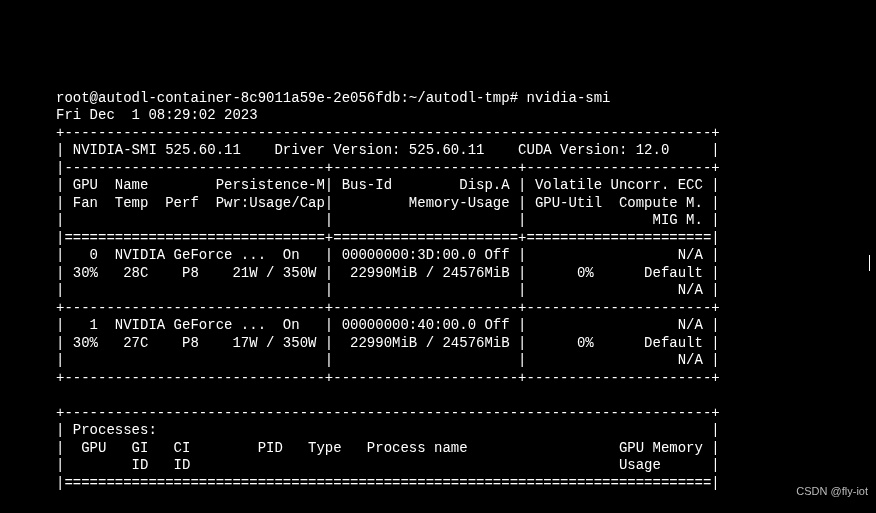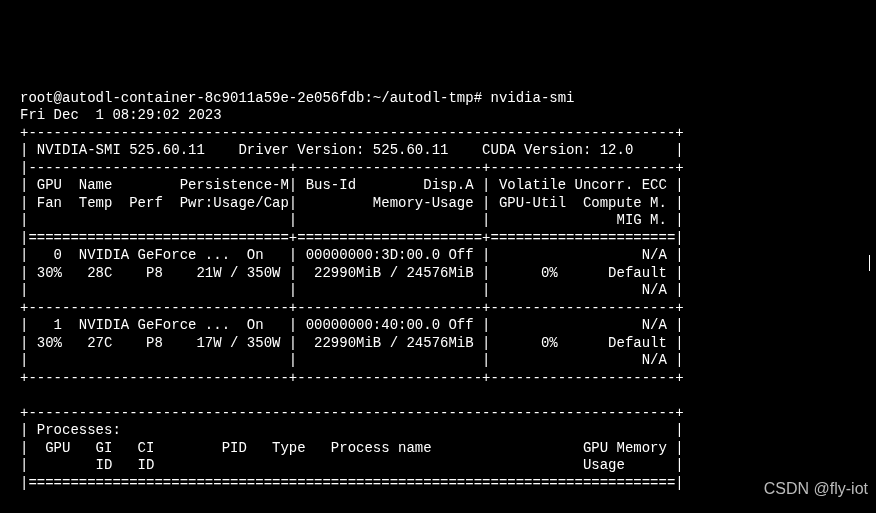--- a/index.html
+++ b/index.html
@@ -10,27 +10,28 @@
     font-family: "Courier New", monospace;
     font-size: 14px;
     line-height: 1.25;
     white-space: pre;
     width: 876px;
     height: 513px;
     overflow: hidden;
     position: relative;
   }
   .terminal {
-    padding: 2px 20px;
+    padding: 2px 12px;
+    margin-left: 44px;
   }
   .watermark {
     position: absolute;
     bottom: 14px;
     right: 8px;
-    font-size: 16px;
+    font-size: 11px;
     color: #bbb;
     font-family: Arial, sans-serif;
     white-space: normal;
   }
   .cursor-caret {
     position: absolute;
     right: 6px;
     top: 255px;
     width: 1px;
     height: 16px;

